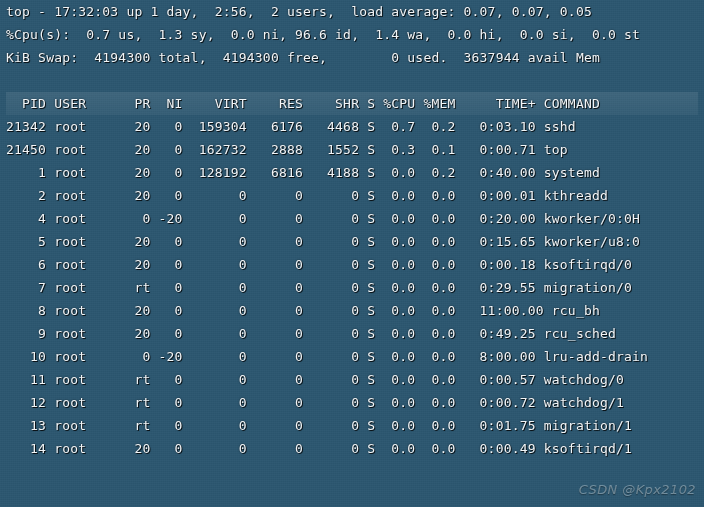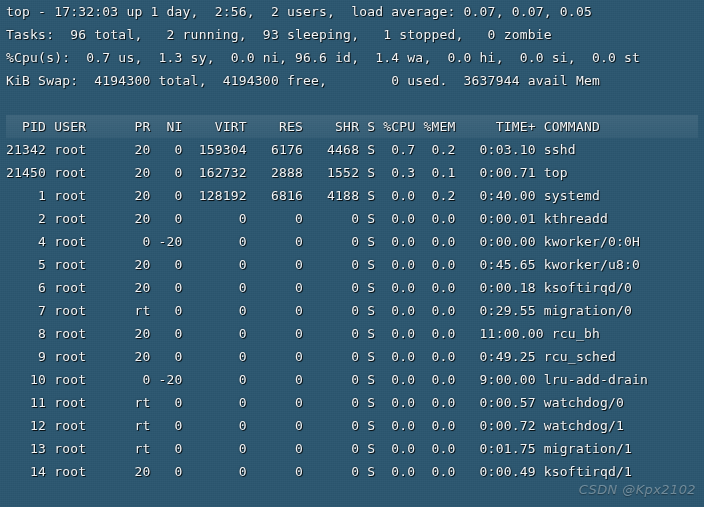--- a/index.html
+++ b/index.html
@@ -85,40 +85,39 @@
 </head>
 <body>
 
 <div id="terminal">
   <div id="bgfix"></div>
   <div id="grain"></div>
 
   <div id="screen">
 
     <div class="line">top - 17:32:03 up 1 day,  2:56,  2 users,  load average: 0.07, 0.07, 0.05</div>
-    <div class="line">Tasks:  96 total,   2 running,  93 sleeping,   1 stopped,   0 zombie</div>
     <div class="line">%Cpu(s):  0.7 us,  1.3 sy,  0.0 ni, 96.6 id,  1.4 wa,  0.0 hi,  0.0 si,  0.0 st</div>
     <div class="line">KiB Swap:  4194300 total,  4194300 free,        0 used.  3637944 avail Mem</div>
 
     <div class="blank"></div>
 
     <div class="hdrband">  PID USER      PR  NI    VIRT    RES    SHR S %CPU %MEM     TIME+ COMMAND</div>
 
     <div id="rows">
         <div class="line">21342 root      20   0  159304   6176   4468 S  0.7  0.2   0:03.10 sshd</div>
         <div class="line">21450 root      20   0  162732   2888   1552 S  0.3  0.1   0:00.71 top</div>
         <div class="line">    1 root      20   0  128192   6816   4188 S  0.0  0.2   0:40.00 systemd</div>
         <div class="line">    2 root      20   0       0      0      0 S  0.0  0.0   0:00.01 kthreadd</div>
-        <div class="line">    4 root       0 -20       0      0      0 S  0.0  0.0   0:00.00 kworker/0:0H</div>
-        <div class="line">    5 root      20   0       0      0      0 S  0.0  0.0   0:45.65 kworker/u8:0</div>
+        <div class="line">    4 root       0 -20       0      0      0 S  0.0  0.0   0:20.00 kworker/0:0H</div>
+        <div class="line">    5 root      20   0       0      0      0 S  0.0  0.0   0:15.65 kworker/u8:0</div>
         <div class="line">    6 root      20   0       0      0      0 S  0.0  0.0   0:00.18 ksoftirqd/0</div>
         <div class="line">    7 root      rt   0       0      0      0 S  0.0  0.0   0:29.55 migration/0</div>
         <div class="line">    8 root      20   0       0      0      0 S  0.0  0.0   11:00.00 rcu_bh</div>
         <div class="line">    9 root      20   0       0      0      0 S  0.0  0.0   0:49.25 rcu_sched</div>
-        <div class="line">   10 root       0 -20       0      0      0 S  0.0  0.0   9:00.00 lru-add-drain</div>
+        <div class="line">   10 root       0 -20       0      0      0 S  0.0  0.0   8:00.00 lru-add-drain</div>
         <div class="line">   11 root      rt   0       0      0      0 S  0.0  0.0   0:00.57 watchdog/0</div>
         <div class="line">   12 root      rt   0       0      0      0 S  0.0  0.0   0:00.72 watchdog/1</div>
         <div class="line">   13 root      rt   0       0      0      0 S  0.0  0.0   0:01.75 migration/1</div>
         <div class="line">   14 root      20   0       0      0      0 S  0.0  0.0   0:00.49 ksoftirqd/1</div>
       </div>
   </div>
 
   <div id="watermark">CSDN @Kpx2102</div>
 </div>
 

